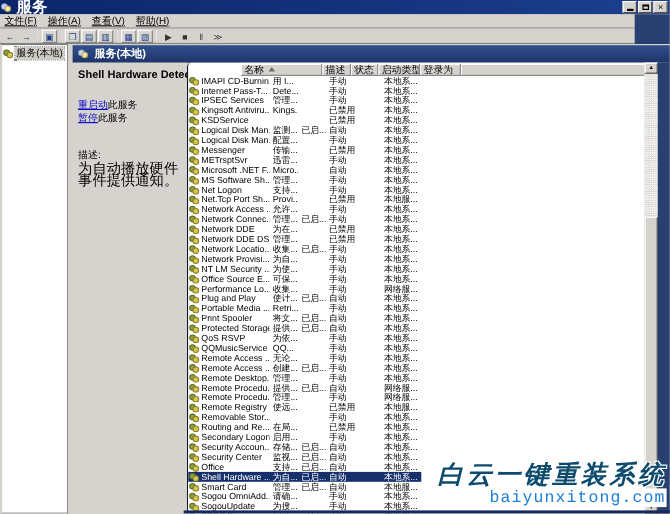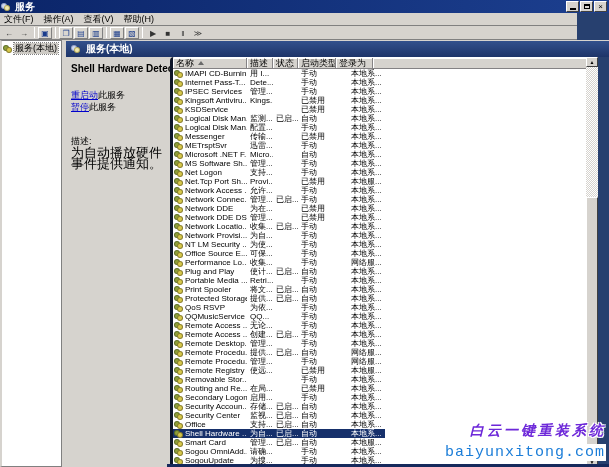--- a/index.html
+++ b/index.html
@@ -3,30 +3,30 @@
 <meta charset="utf-8">
 <style>
   * { margin:0; padding:0; box-sizing:border-box; }
   html,body { width:609px; height:467px; overflow:hidden; background:#d6d3ce;
     font-family:"Liberation Sans","DejaVu Sans",sans-serif; }
   .window { position:relative; width:609px; height:467px; background:#d6d3ce; overflow:hidden; }
 
   
   .titlebar { position:absolute; top:0; left:0; right:0; height:13px;
     background:linear-gradient(to right,#0b2569,#1c3f8f); display:flex; align-items:center; padding:0 2px; }
-  .titlebar .title { color:#fff; font-size:10px; font-weight:bold; line-height:13px; margin-left:3px; }
+  .titlebar .title { color:#fff; font-size:14px; font-weight:bold; line-height:13px; margin-left:3px; }
   .winbtns { margin-left:auto; display:flex; gap:1px; }
   .wbtn { width:13px; height:11px; background:#d6d3ce; border:1px solid;
     border-color:#fff #404040 #404040 #fff; font-size:8px; line-height:9px; text-align:center; color:#000; }
   .g-min { display:block; width:6px; height:2px; background:#000; margin:6px auto 0; }
   .g-rest { display:block; width:6px; height:5px; border:1px solid #000; border-top-width:2px; margin:2px auto 0; }
 
   
   .menubar { position:absolute; top:13px; left:0; width:577px; height:13px; background:#d6d3ce;
-    border-bottom:1px solid #808080; display:flex; align-items:center; padding-left:4px; gap:10px; }
+    border-bottom:1px solid #808080; display:flex; align-items:center; padding-left:4px; gap:10px;text-decoration:underline; }
   .menu-item { font-size:9px; line-height:13px; color:#000; }
 
   
   .toolbar { position:absolute; top:26px; left:0; width:577px; height:14px; background:#d6d3ce;
     border-bottom:1px solid #808080; display:flex; align-items:center; padding-left:2px; gap:1px; }
   .tbtn { width:14px; height:12px; font-size:8px; line-height:12px; text-align:center; color:#333;
     background:#d6d3ce; border:1px solid transparent; }
   .tbtn.raised { border-color:#fff #808080 #808080 #fff; background:#d9d6d0; color:#1a3c8c; }
   .tsep { width:1px; height:11px; background:#808080; border-right:1px solid #fff; margin:0 2px; }
 
@@ -53,21 +53,21 @@
   .svcname { font-size:10px; font-weight:bold; color:#000; line-height:12px; margin-bottom:14px; white-space:nowrap; }
   .svclink { font-size:9px; line-height:12px; white-space:nowrap; }
   .svclink .act { color:#0000cc; text-decoration:underline; }
   .svclink .rest { color:#000; }
   .descblock { margin-top:22px; }
   .desclabel { font-size:9px; line-height:12px; color:#000; }
   .desctext { font-size:13px; line-height:11px; color:#000; }
 
   
   .tablewrap { position:absolute; left:104px; top:0; width:416px; bottom:0; background:#fff;
-    border-left:3px solid #0f172a; overflow:hidden; border-top-left-radius:4px; }
+    border-left:1px solid #0f172a; overflow:hidden; border-top-left-radius:4px;padding-left:48px; }
   .thead { display:flex; height:12px; background:#d6d3ce; border-bottom:1px solid #848284; border-top:1px solid #fff; }
   .th { font-size:9px; line-height:11px; color:#000; padding-left:3px; white-space:nowrap; overflow:hidden;
     border-right:1px solid #848284; box-shadow:inset 1px 1px 0 #fff; display:flex; align-items:center; }
   .th-name{width:74px} .th-desc{width:26px} .th-status{width:25px} .th-type{width:38px} .th-logon{width:37px}
   .th-fill{flex:1; border-right:none}
   .sortmark { width:0; height:0; border-left:3px solid transparent; border-right:3px solid transparent;
     border-bottom:4px solid #6b6b6b; margin-left:4px; }
 
   .tbody { position:absolute; top:12px; left:0; right:0; bottom:0; overflow:hidden; }
   .row { display:flex; height:9px; align-items:center; width:212px; }
@@ -93,21 +93,21 @@
   .sbtn.up { top:0; } .sbtn.down { bottom:0; }
   .sthumb { position:absolute; left:0; width:12px; top:140px; height:249px; background:#d6d3ce;
     border:1px solid; border-color:#fff #404040 #404040 #fff; }
 
   .bluestrip { position:absolute; right:0; top:0; width:11px; bottom:0; background:#27406f; }
 
   .bottomstrip { position:absolute; left:167px; right:0; bottom:0; height:3px; background:#16295c; }
 
   
   .watermark { position:absolute; right:3px; bottom:6px; text-align:right; z-index:10; }
-  .wm1 { font-size:14px; font-weight:bold; color:#6d28d9; letter-spacing:3px; line-height:24px;
+  .wm1 { font-size:23px; font-weight:bold; color:#0c4a6e; letter-spacing:3px; line-height:24px;
     text-shadow:1px 1px 0 #fff,-1px -1px 0 #fff,1px -1px 0 #fff,-1px 1px 0 #fff; font-style:italic; }
   .wm2 { font-family:"Liberation Mono","DejaVu Sans Mono",monospace; font-size:15px; color:#1b7dd8;
     background:#fff; display:inline-block; padding:0 1px; line-height:17px; letter-spacing:1px; }
 </style>
 </head>
 <body>
 
 <div class="window">
 
   <div class="titlebar">

